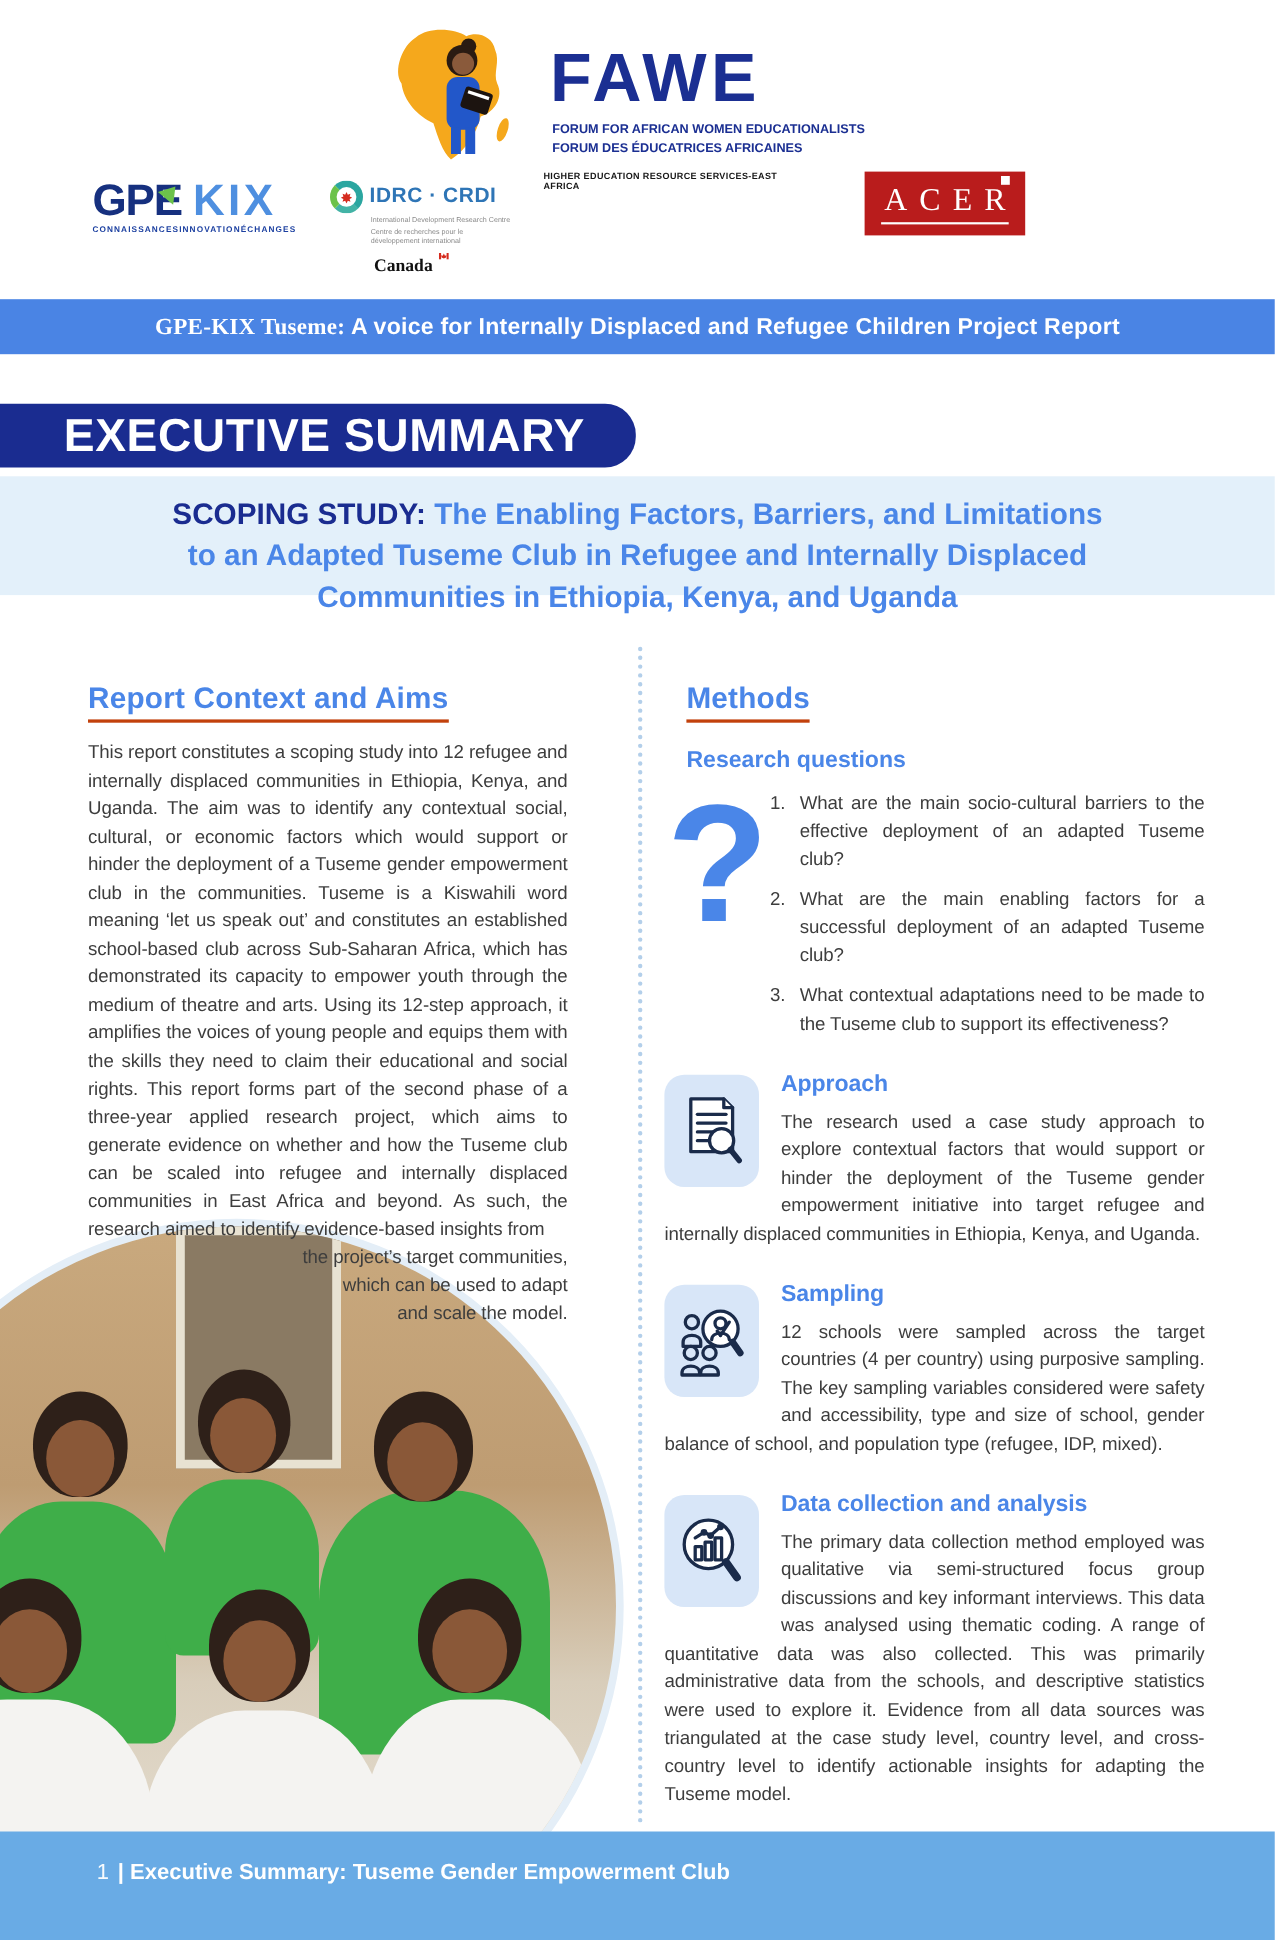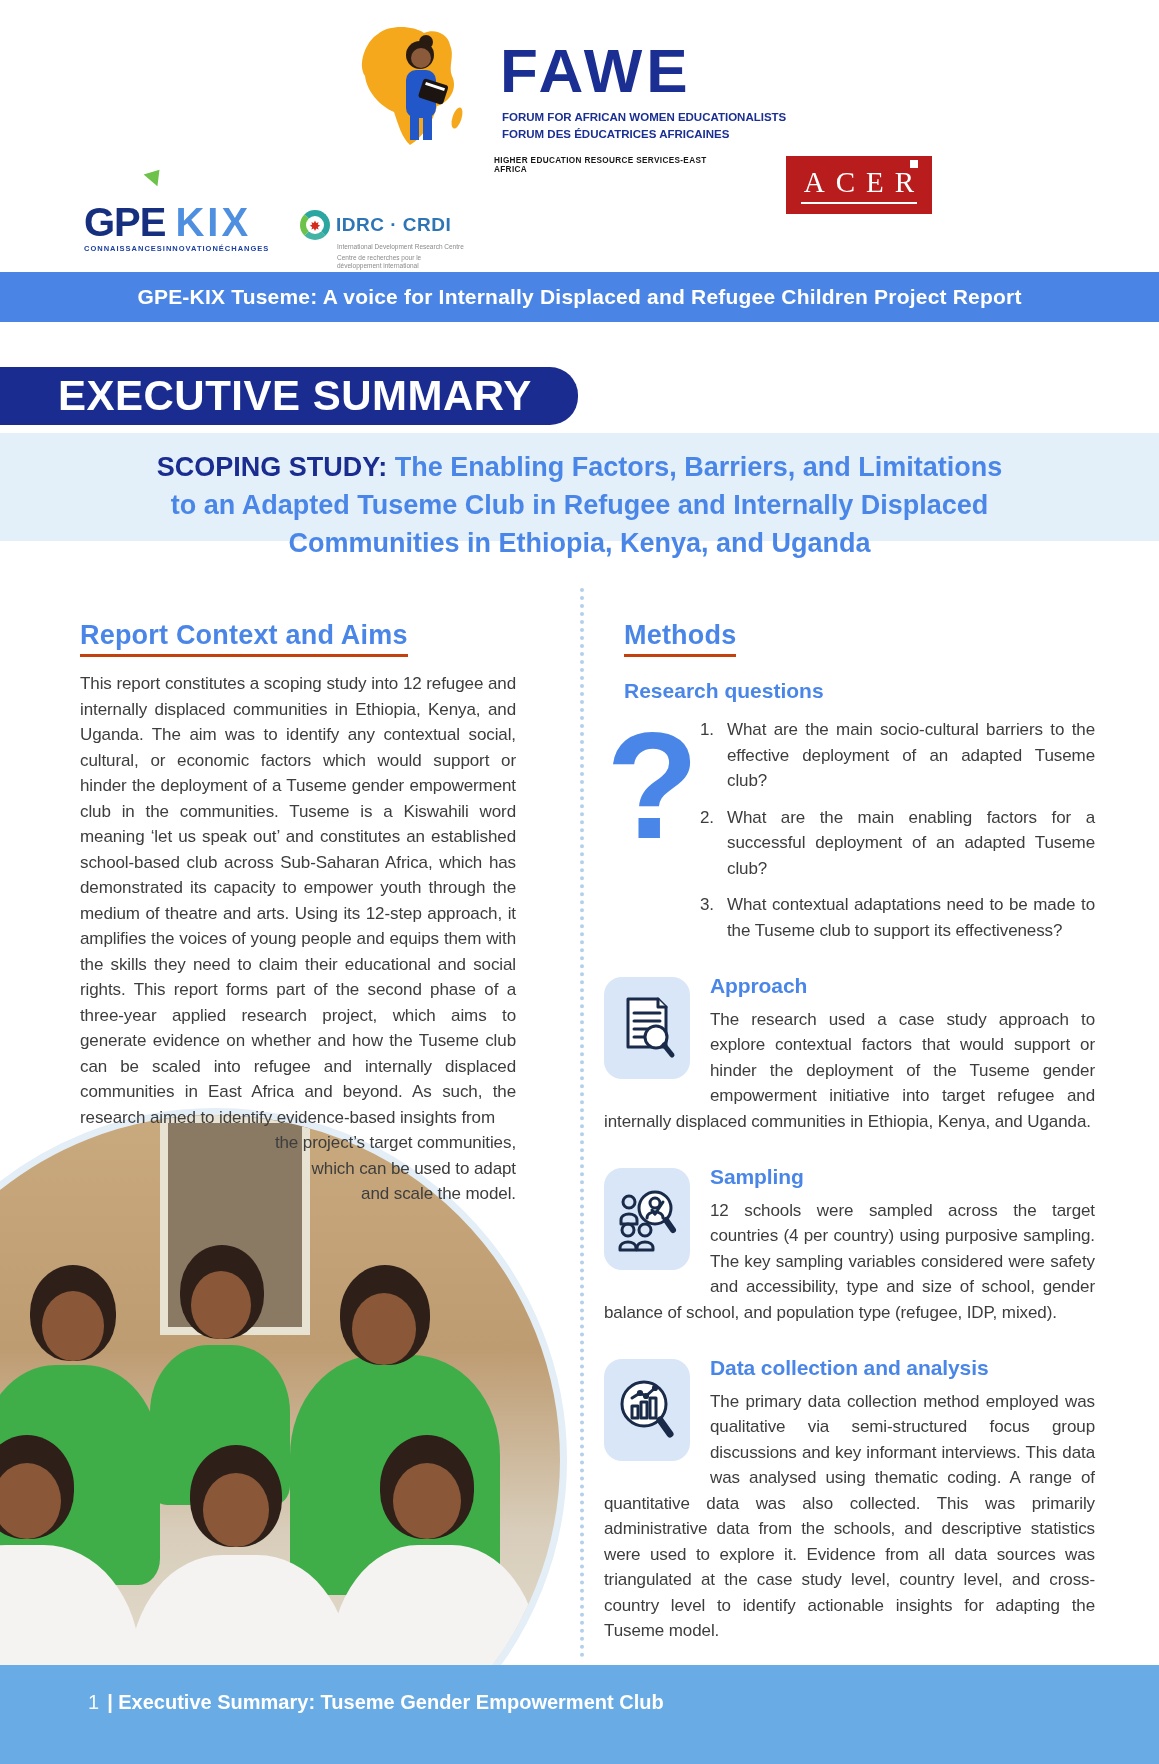--- a/index.html
+++ b/index.html
@@ -7,28 +7,28 @@
   .page {
     position:relative; width:1159px; height:1764px; overflow:hidden;
     font-family:"Liberation Sans", sans-serif; background:#fff;
   }
 
   
   .fawe-logo { position:absolute; top:18px; left:50%; transform:translateX(-50%); }
   .partner { position:absolute; }
   .gpekix { left:84px; top:162px; width:172px; }
   .gpekix-row { display:flex; align-items:flex-end; font-weight:900; font-size:40px; line-height:40px; position:relative;}
-  .gpekix-gpe { color:#16307F; letter-spacing:-1px;margin-top:40px;}
+  .gpekix-gpe { color:#16307F; letter-spacing:-1px;}
   .gpekix-kix { color:#4E8FE0; letter-spacing:3px; margin-left:10px;}
   .gpekix-arrow { position:absolute; left:62px; top:6px; width:0; height:0;
     border-left:9px solid transparent; border-right:9px solid transparent;
     border-bottom:14px solid #6CC24A; transform:rotate(40deg); }
   .gpekix-tag { display:flex; justify-content:space-between; margin-top:2px;
     font-size:7.5px; font-weight:700; letter-spacing:1px; color:#1B3FA0; }
-  .idrc { left:300px; top:164px; width:165px; text-align:left;margin-top:46px;}
+  .idrc { left:300px; top:164px; width:165px; text-align:left;}
   .idrc-row { display:flex; align-items:center; gap:6px; }
   .idrc-circle { width:30px; height:30px; border-radius:50%;
     border:6px solid #2BA6A0; border-left-color:#6CC24A; border-bottom-color:#43B3A6;
     display:flex; align-items:center; justify-content:center; background:#fff;}
   .idrc-name { color:#2E75B6; font-weight:700; font-size:19px; letter-spacing:0.5px;}
   .idrc-sub { font-size:6.5px; color:#8A8A8A; line-height:8px; margin-top:3px; margin-left:37px;}
   .canada { margin-top:9px; margin-left:40px; font-family:"Liberation Serif", serif;
     font-weight:700; font-size:16px; color:#111; position:relative; width:70px;}
   .canada-flag { position:absolute; right:2px; top:-3px; }
   .hers { left:494px; top:154px; width:222px; }
@@ -45,21 +45,21 @@
     display:flex; flex-direction:column; align-items:center; justify-content:center; position:relative;}
   .acer-name { color:#fff; font-family:"Liberation Serif", serif; font-size:29px;
     letter-spacing:11px; text-indent:11px; line-height:30px;}
   .acer-line { width:116px; height:2px; background:#fff; margin-top:5px; }
   .acer-notch { position:absolute; top:4px; right:14px; width:8px; height:8px; background:#fff;}
 
   
   .banner { position:absolute; top:272px; left:0; width:1159px; height:50px;
     background:#4A84E4; color:#fff; text-align:center; line-height:50px;
     font-size:21px; font-weight:700; letter-spacing:0.2px;}
-  .banner b { font-weight:800; }
+  .banner b { font-weight:800;font-family:Liberation Serif, serif; }
 
   
   .exec-pill { position:absolute; top:367px; left:0; width:578px; height:58px;
     background:#1A2C90; border-radius:0 28px 28px 0; color:#fff;
     font-size:42px; font-weight:700; line-height:58px; padding-left:58px; letter-spacing:0.5px;}
 
   
   .scope-band { position:absolute; top:433px; left:0; width:1159px; height:108px;
     background:#E3F0FA; text-align:center; padding-top:15px;
     font-size:27px; font-weight:700; line-height:38px;}

